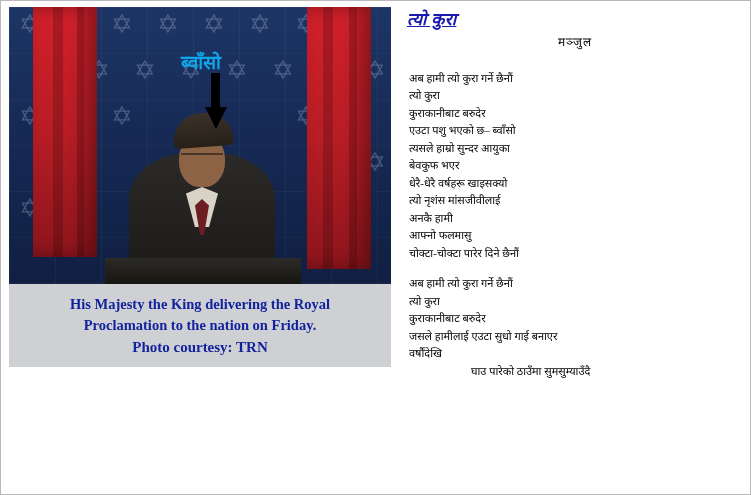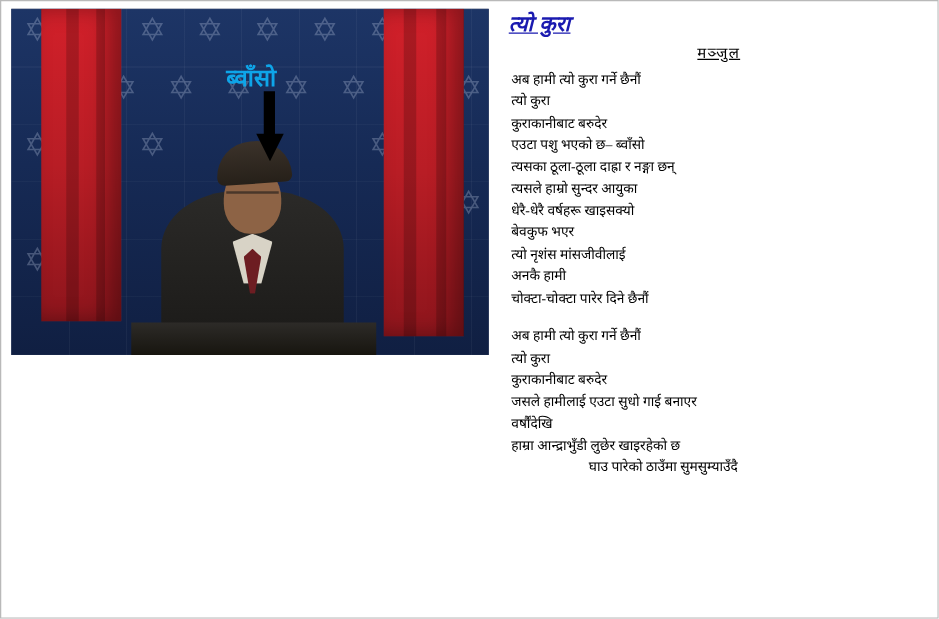--- a/index.html
+++ b/index.html
@@ -217,23 +217,22 @@
     font-weight: 700;
     font-style: italic;
     color: #1a1ab0;
     text-decoration: underline;
     margin: 2px 0 3px 2px;
     letter-spacing: 0.3px;
   }
   .poem-author {
     font-size: 12px;
     text-align: center;
-    margin: 0 0 6px 0;
+    margin: 0 0 20px 0;
     letter-spacing: 1px;
-    text-decoration: underline;
   }
   .poem-line {
     font-size: 11px;
     line-height: 1.59;
     margin-left: 4px;
     white-space: nowrap;
   }
   .poem-line.indent-2 { margin-left: 66px; }
   .poem-gap { height: 13px; }
 </style>
@@ -303,46 +302,50 @@
       </div>
       <div class="desk"></div>
 
       <div class="callout-label">ब्वाँसो</div>
       <div class="callout-arrow">
         <div class="arrow-stem"></div>
         <div class="arrow-head"></div>
       </div>
     </div>
 
+    <div class="caption-block">
+      <div class="caption-line">His Majesty the King delivering the Royal</div>
+      <div class="caption-line">Proclamation to the nation on Friday.</div>
+      <div class="caption-courtesy">Photo courtesy: TRN</div>
+    </div>
   </div>
 
   <div class="poem">
     <div class="poem-title">त्यो कुरा</div>
     <div class="poem-author">मञ्जुल</div>
 
     <div>
       <div class="poem-line">अब हामी त्यो कुरा गर्ने छैनौं</div>
       <div class="poem-line">त्यो कुरा</div>
       <div class="poem-line">कुराकानीबाट बरुदेर</div>
       <div class="poem-line">एउटा पशु भएको छ– ब्वाँसो</div>
-      <div class="poem-line">त्यसका ठूला-ठूला दाह्रा र नङ्गा छन्</div>
       <div class="poem-line">त्यसले हाम्रो सुन्दर आयुका</div>
+      <div class="poem-line">बेवकुफ भएर</div>
       <div class="poem-line">धेरै-धेरै वर्षहरू खाइसक्यो</div>
-      <div class="poem-line">बेवकुफ भएर</div>
       <div class="poem-line">त्यो नृशंस मांसजीवीलाई</div>
       <div class="poem-line">अनकै हामी</div>
+      <div class="poem-line">आफ्नो फलमासु</div>
       <div class="poem-line">चोक्टा-चोक्टा पारेर दिने छैनौं</div>
     </div>
 
     <div class="poem-gap"></div>
 
     <div>
       <div class="poem-line">अब हामी त्यो कुरा गर्ने छैनौं</div>
       <div class="poem-line">त्यो कुरा</div>
       <div class="poem-line">कुराकानीबाट बरुदेर</div>
       <div class="poem-line">जसले हामीलाई एउटा सुधो गाई बनाएर</div>
       <div class="poem-line">वर्षौंदेखि</div>
-      <div class="poem-line">हाम्रा आन्द्राभुँडी लुछेर खाइरहेको छ</div>
       <div class="poem-line indent-2">घाउ पारेको ठाउँमा सुमसुम्याउँदै</div>
     </div>
   </div>
 
 </div>
 
 </body></html>

